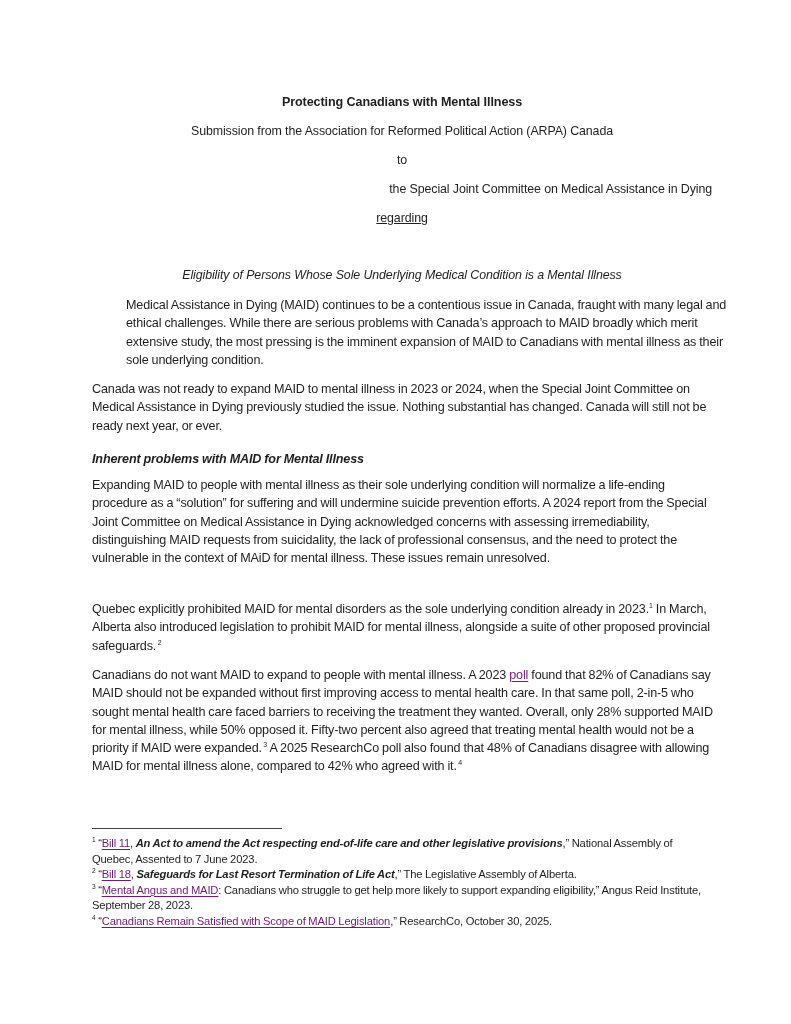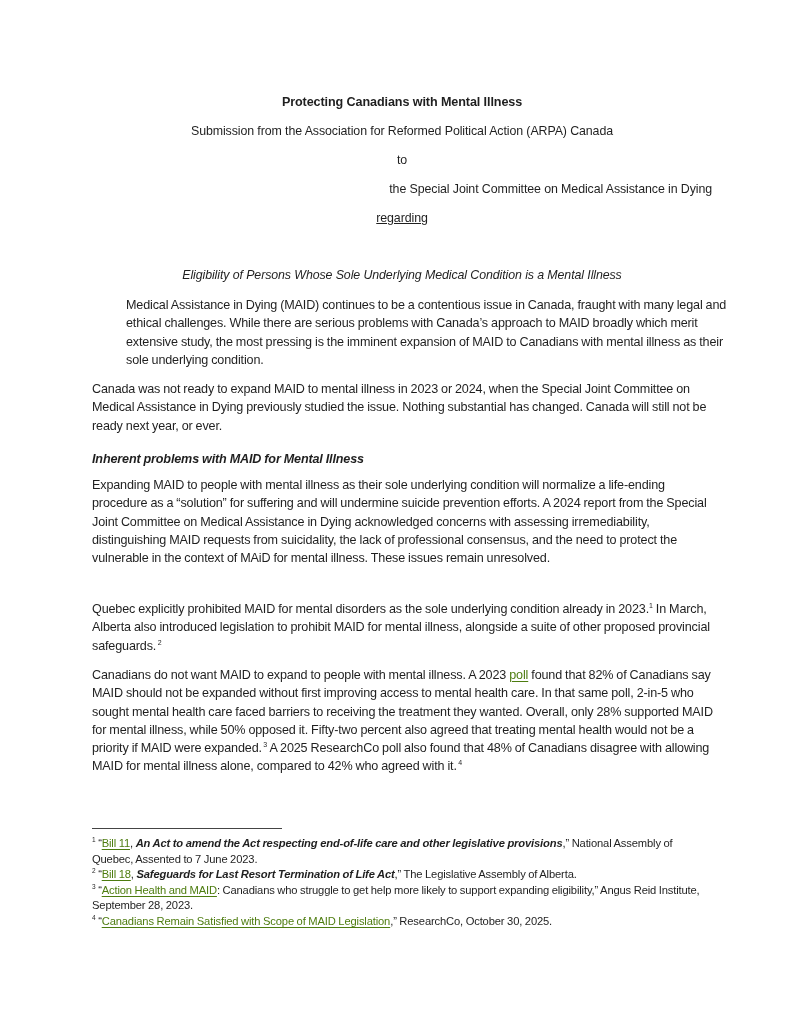--- a/index.html
+++ b/index.html
@@ -52,21 +52,21 @@
     .p3 { top: 476px; }
     .p4 { top: 600px; }
     .p5 { top: 666px; }
 
     sup {
       font-size: 7px;
       vertical-align: super;
       line-height: 0;
     }
     a.link {
-      color: #4d7c0f;
+      color: #701a75;
       text-decoration: underline;
       text-decoration-thickness: 0.5px;
       text-underline-offset: 2px;
     }
 
     .fn-rule {
       position: absolute;
       left: 0;
       top: 828px;
       width: 190px;
@@ -105,16 +105,16 @@
 
   <p class="body-text p4"><span>Quebec explicitly prohibited MAID for mental disorders as the sole underlying condition already in 2023.</span><sup>1</sup><span> In March, Alberta also introduced legislation to prohibit MAID for mental illness, alongside a suite of other proposed provincial safeguards.</span><sup> 2</sup></p>
 
   <p class="body-text p5"><span>Canadians do not want MAID to expand to people with mental illness. A 2023 </span><a class="link">poll</a><span> found that 82% of Canadians say MAID should not be expanded without first improving access to mental health care. In that same poll, 2-in-5 who sought mental health care faced barriers to receiving the treatment they wanted. Overall, only 28% supported MAID for mental illness, while 50% opposed it. Fifty-two percent also agreed that treating mental health would not be a priority if MAID were expanded.</span><sup> 3</sup><span> A 2025 ResearchCo poll also found that 48% of Canadians disagree with allowing MAID for mental illness alone, compared to 42% who agreed with it.</span><sup> 4</sup></p>
 
   <div class="fn-rule"></div>
 
   <div class="footnotes">
     <p class="fn"><sup>1</sup><span> “</span><a class="link">Bill 11</a><span>, </span><span class="italic">An Act to amend the Act respecting end-of-life care and other legislative provisions</span><span>,” National Assembly of Quebec, Assented to 7 June 2023.</span></p>
     <p class="fn"><sup>2</sup><span> “</span><a class="link">Bill 18</a><span>, </span><span class="italic">Safeguards for Last Resort Termination of Life Act</span><span>,” The Legislative Assembly of Alberta.</span></p>
-    <p class="fn"><sup>3</sup><span> “</span><a class="link">Action Health and MAID</a><span>: Canadians who struggle to get help more likely to support expanding eligibility,” Angus Reid Institute, September 28, 2023.</span></p>
+    <p class="fn"><sup>3</sup><span> “</span><a class="link">Mental Angus and MAID</a><span>: Canadians who struggle to get help more likely to support expanding eligibility,” Angus Reid Institute, September 28, 2023.</span></p>
     <p class="fn"><sup>4</sup><span> “</span><a class="link">Canadians Remain Satisfied with Scope of MAID Legislation</a><span>,” ResearchCo, October 30, 2025.</span></p>
   </div>
 </div>
 
 </body></html>

